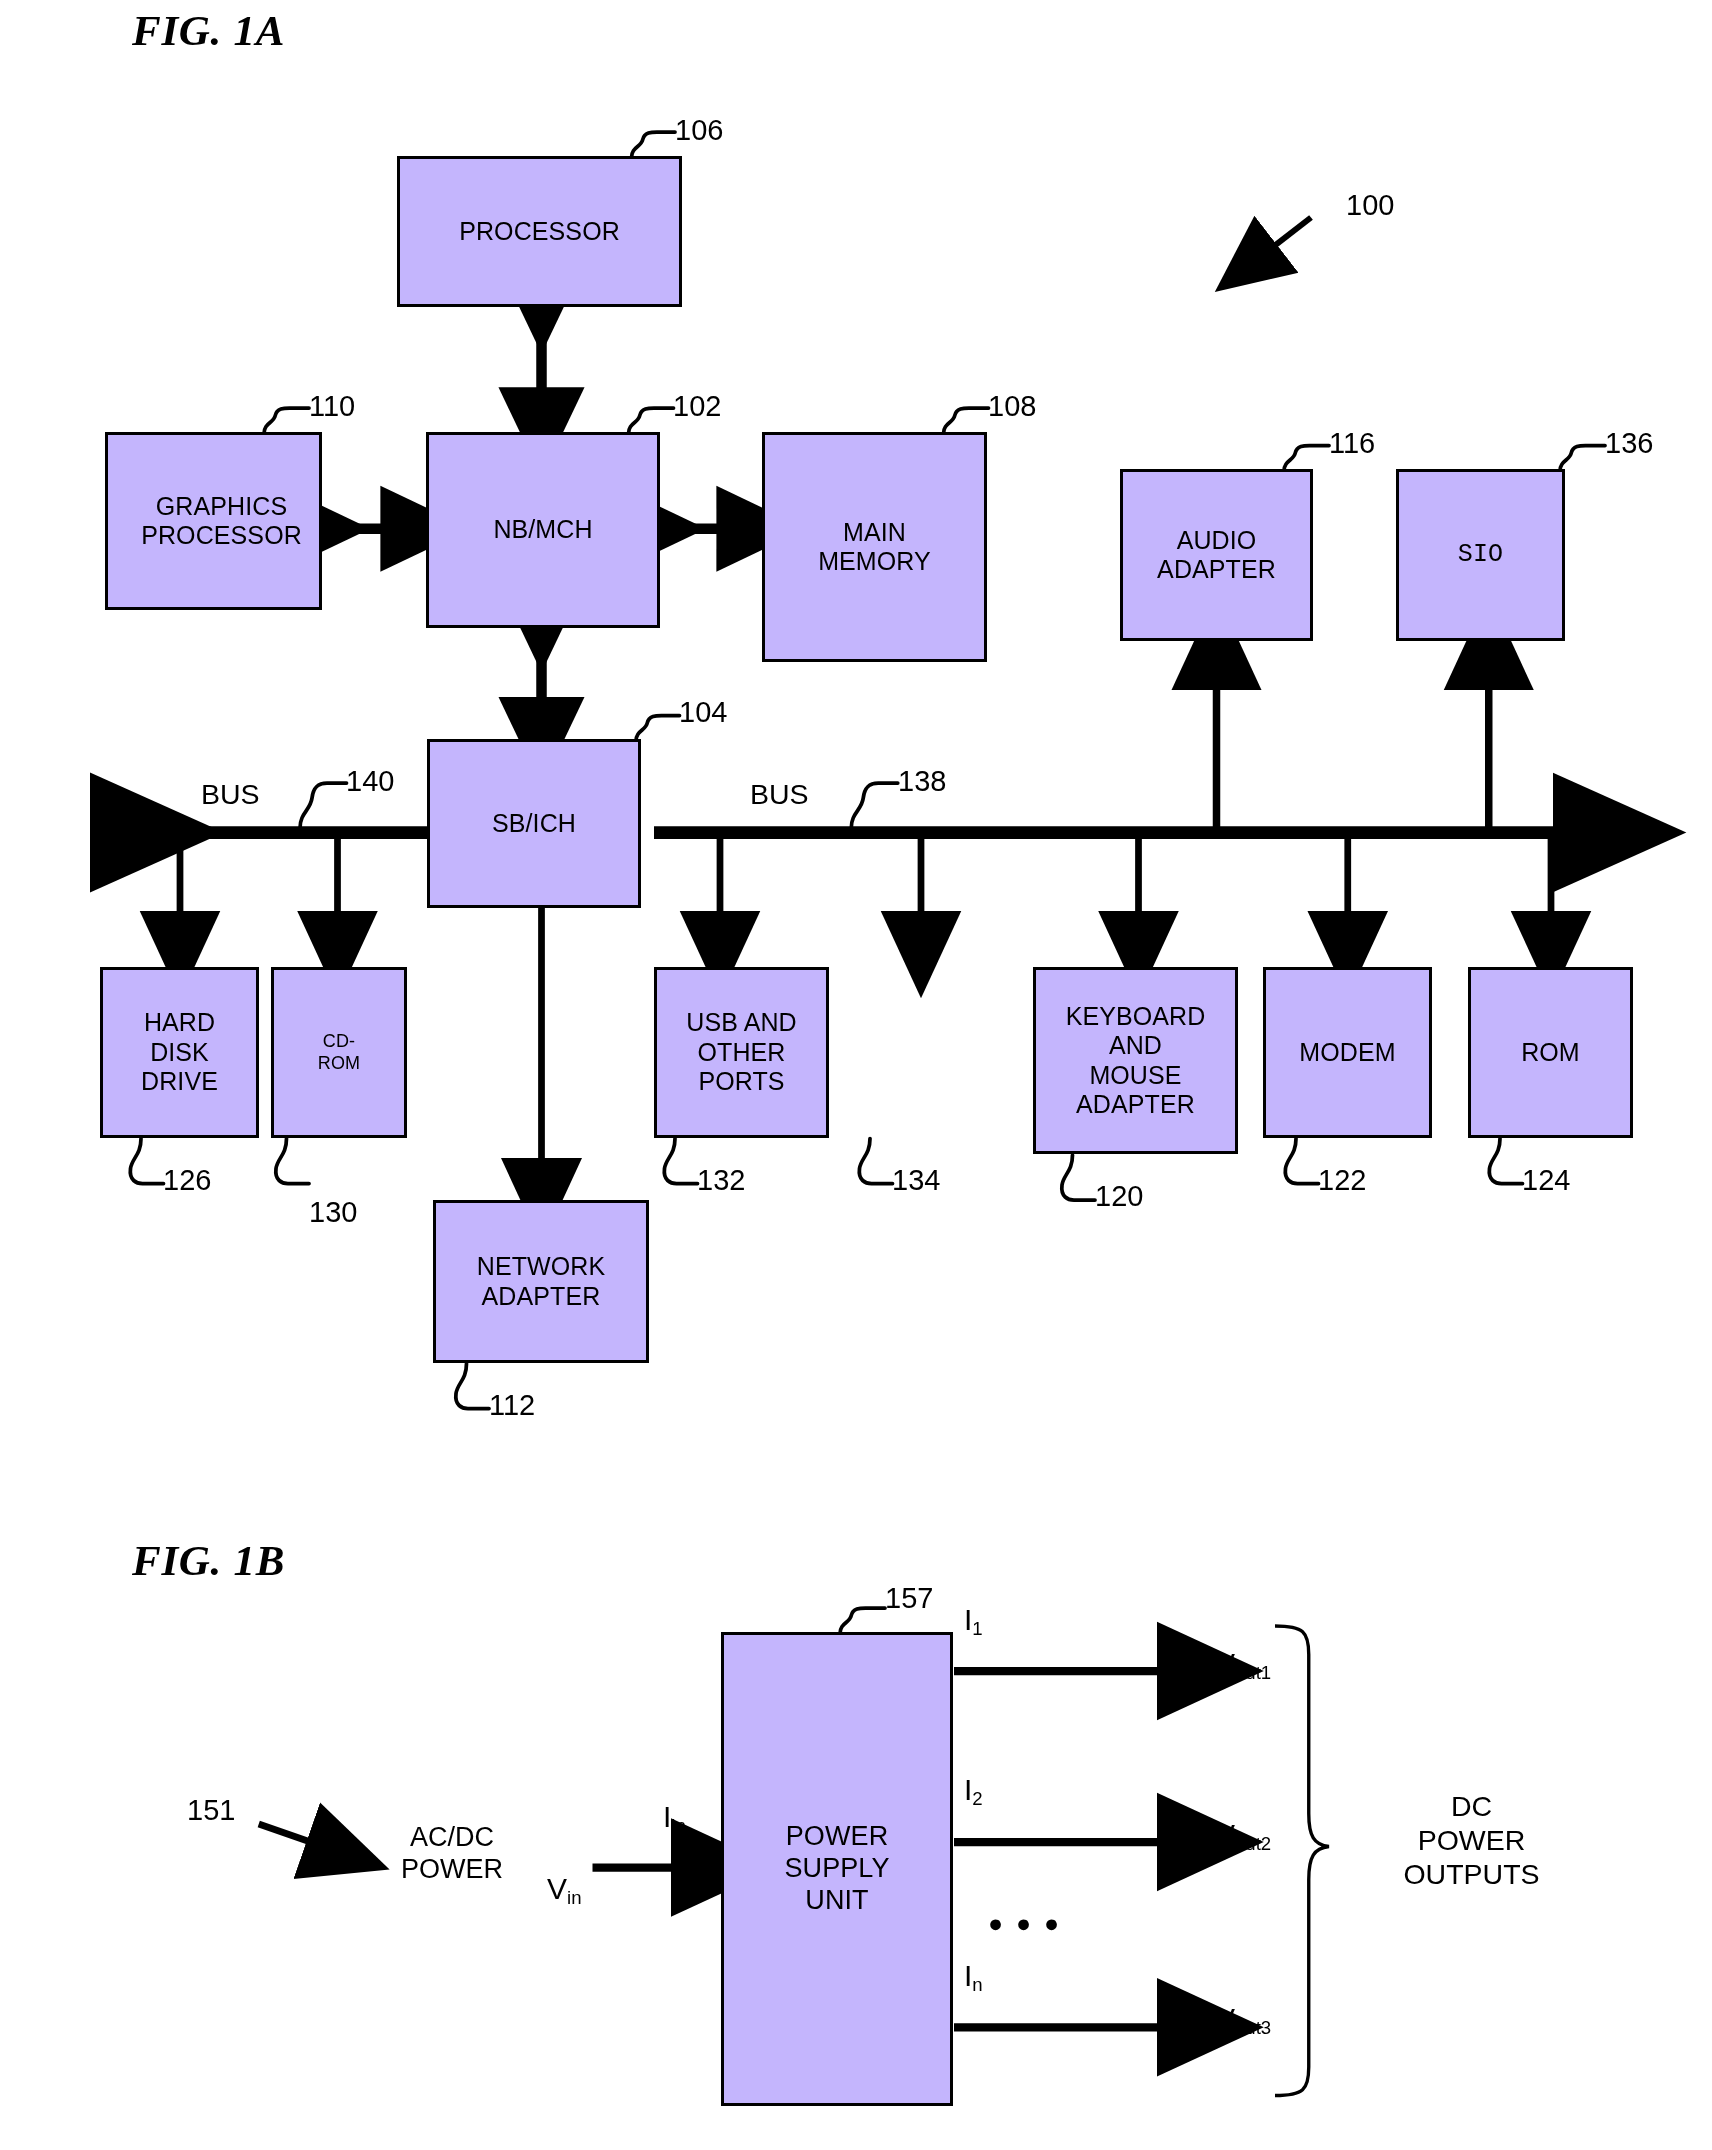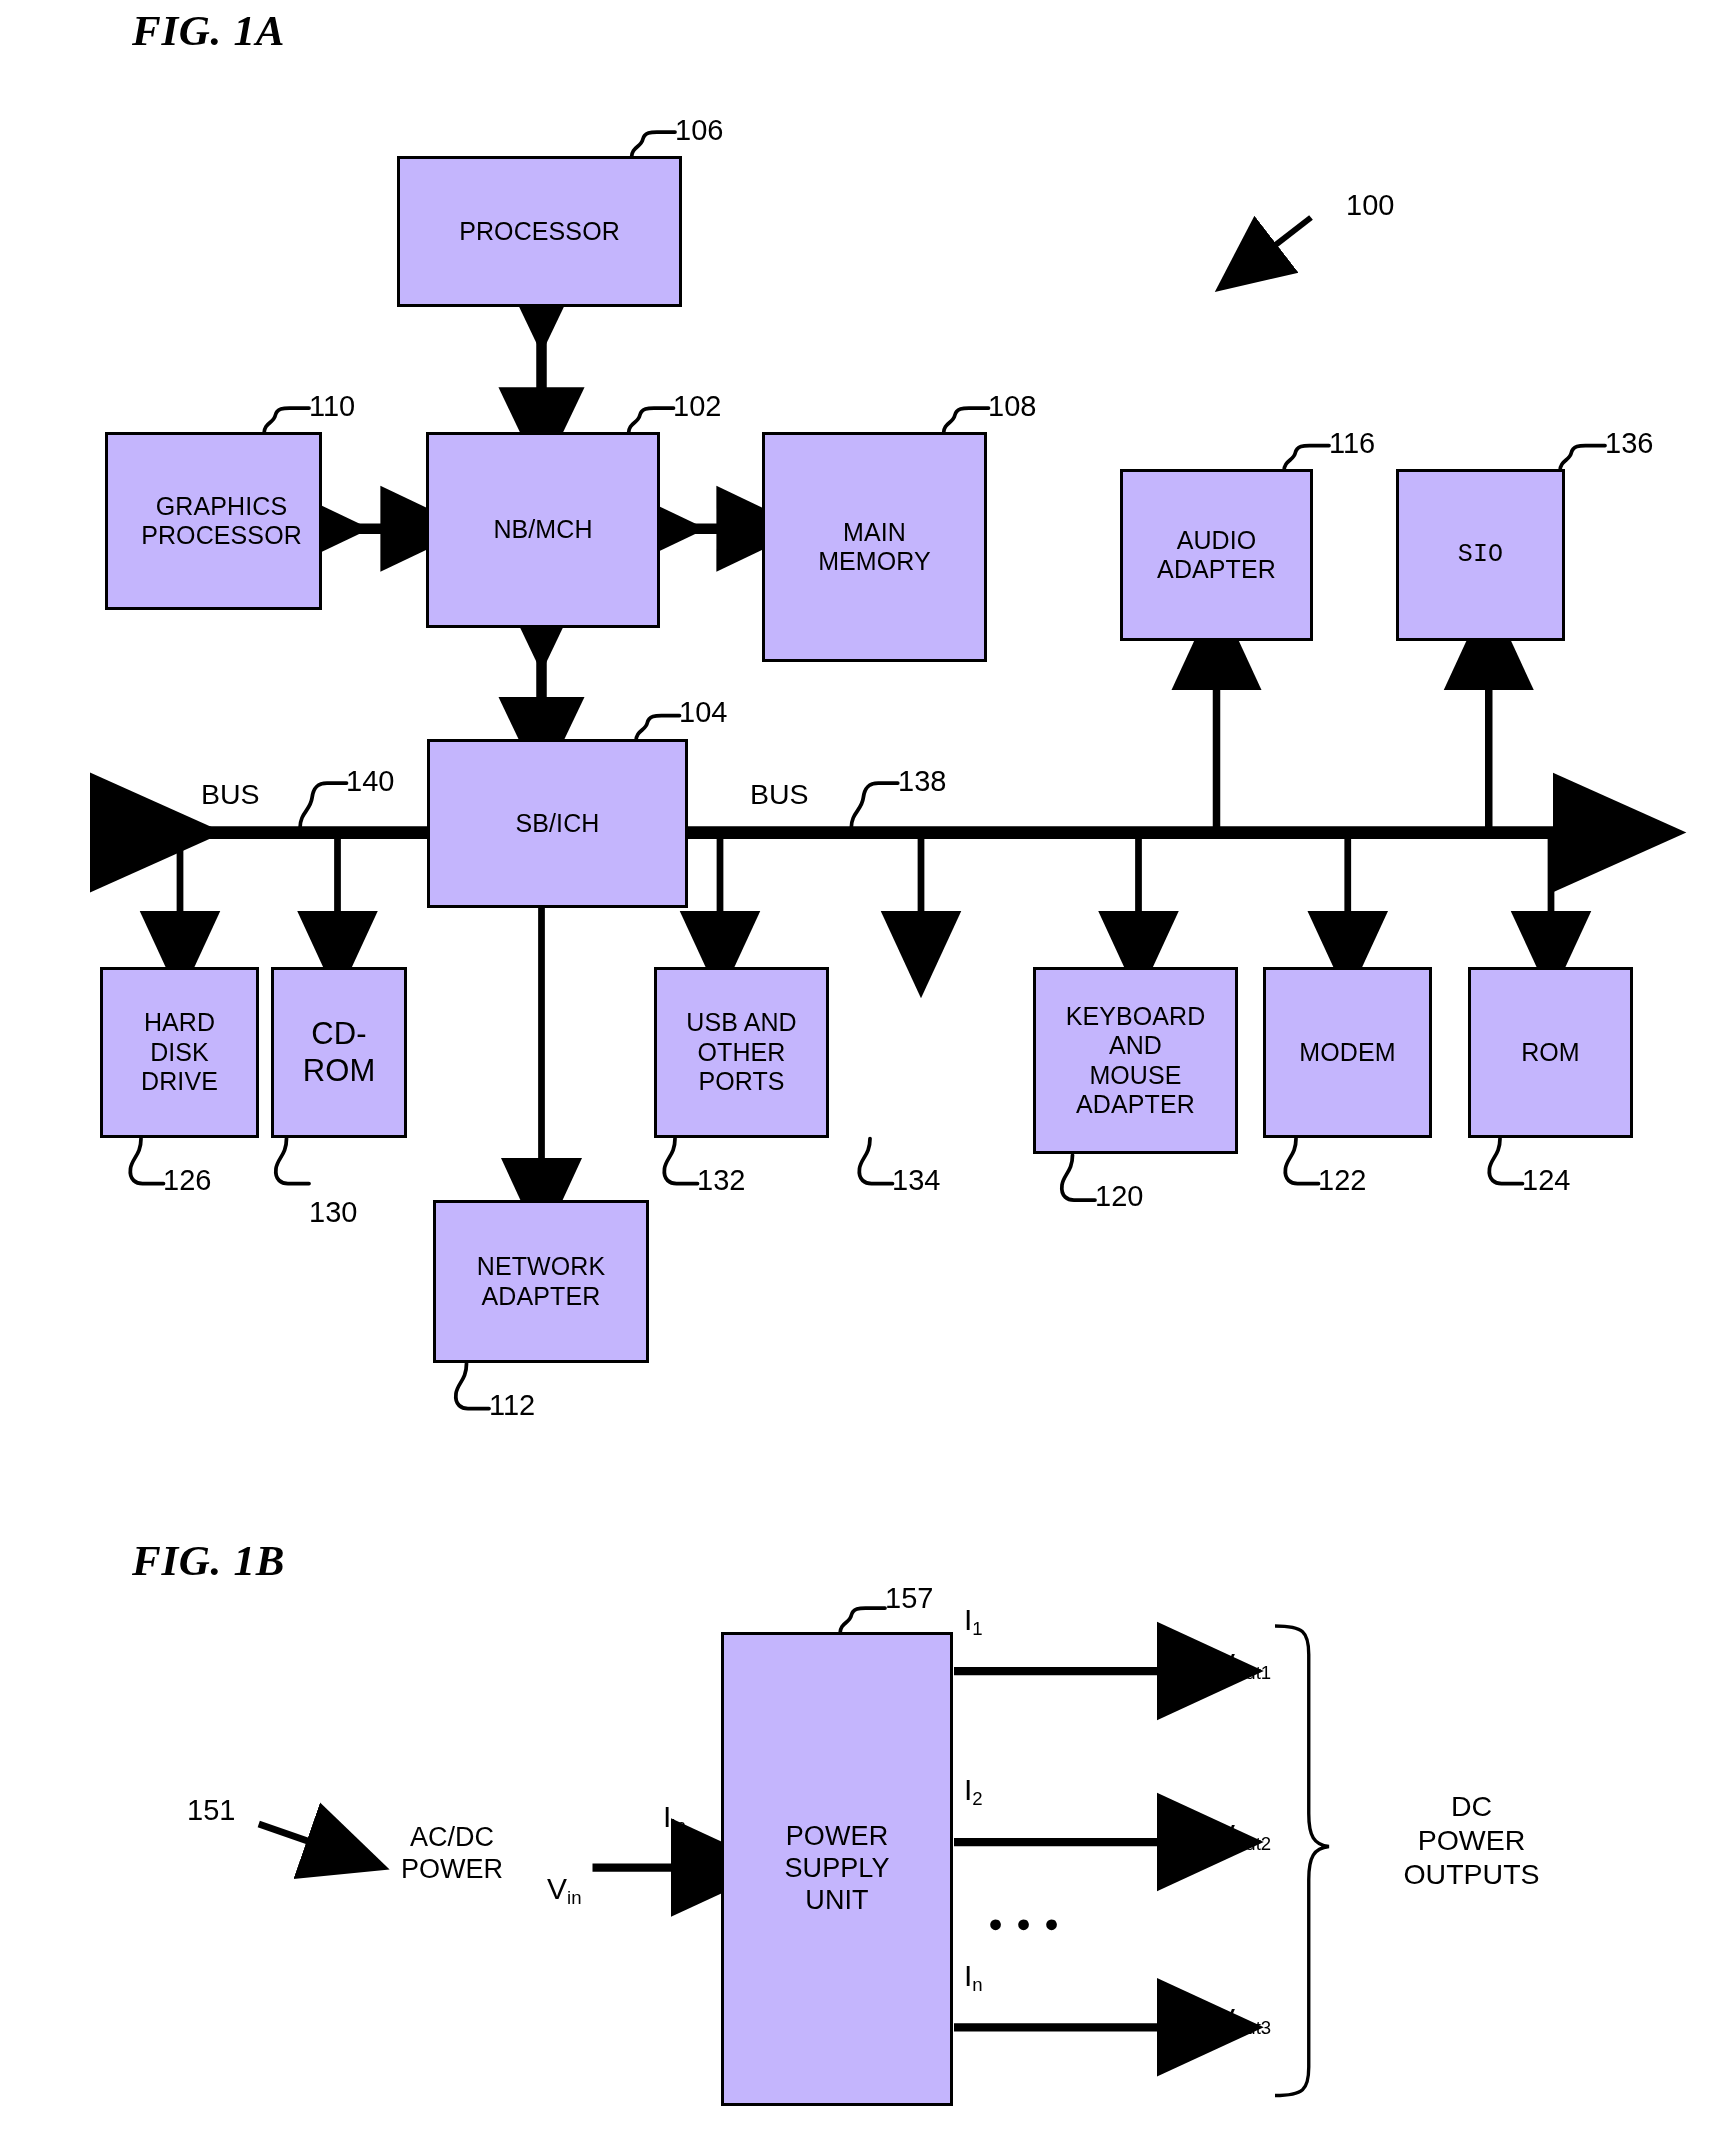--- a/index.html
+++ b/index.html
@@ -261,38 +261,38 @@
     <span class="lbl">AUDIO
 ADAPTER</span>
   </div>
 
   <div class="ref" style="left:1605px; top:427px;">136</div>
   <div class="blk" style="left:1396px; top:469px; width:169px; height:172px;font-family:Liberation Mono, monospace;">
     <span class="lbl">SIO</span>
   </div>
 
   <div class="ref" style="left:679px; top:696px;">104</div>
-  <div class="blk" style="left:427px; top:739px; width:261px; height:169px;">
+  <div class="blk" style="left:427px; top:739px; width:214px; height:169px;">
     <span class="lbl">SB/ICH</span>
   </div>
 
   <div class="plain" style="left:201px; top:778px; font-size:28.5px;">BUS</div>
   <div class="ref" style="left:346px; top:765px;">140</div>
 
   <div class="plain" style="left:750px; top:778px; font-size:28.5px;">BUS</div>
   <div class="ref" style="left:898px; top:765px;">138</div>
 
   <div class="blk" style="left:100px; top:967px; width:159px; height:171px; font-size:25px;">
     <span class="lbl">HARD
 DISK
 DRIVE</span>
   </div>
   <div class="ref" style="left:163px; top:1164px;">126</div>
 
-  <div class="blk" style="left:271px; top:967px; width:136px; height:171px; font-size:31px;">
+  <div class="blk" style="left:271px; top:967px; width:136px; height:171px; font-size:18px;">
     <span class="lbl">CD-
 ROM</span>
   </div>
   <div class="ref" style="left:309px; top:1164px;margin-top:32px;">130</div>
 
   <div class="blk" style="left:654px; top:967px; width:175px; height:171px; font-size:25px;">
     <span class="lbl">USB AND
 OTHER
 PORTS</span>
   </div>

